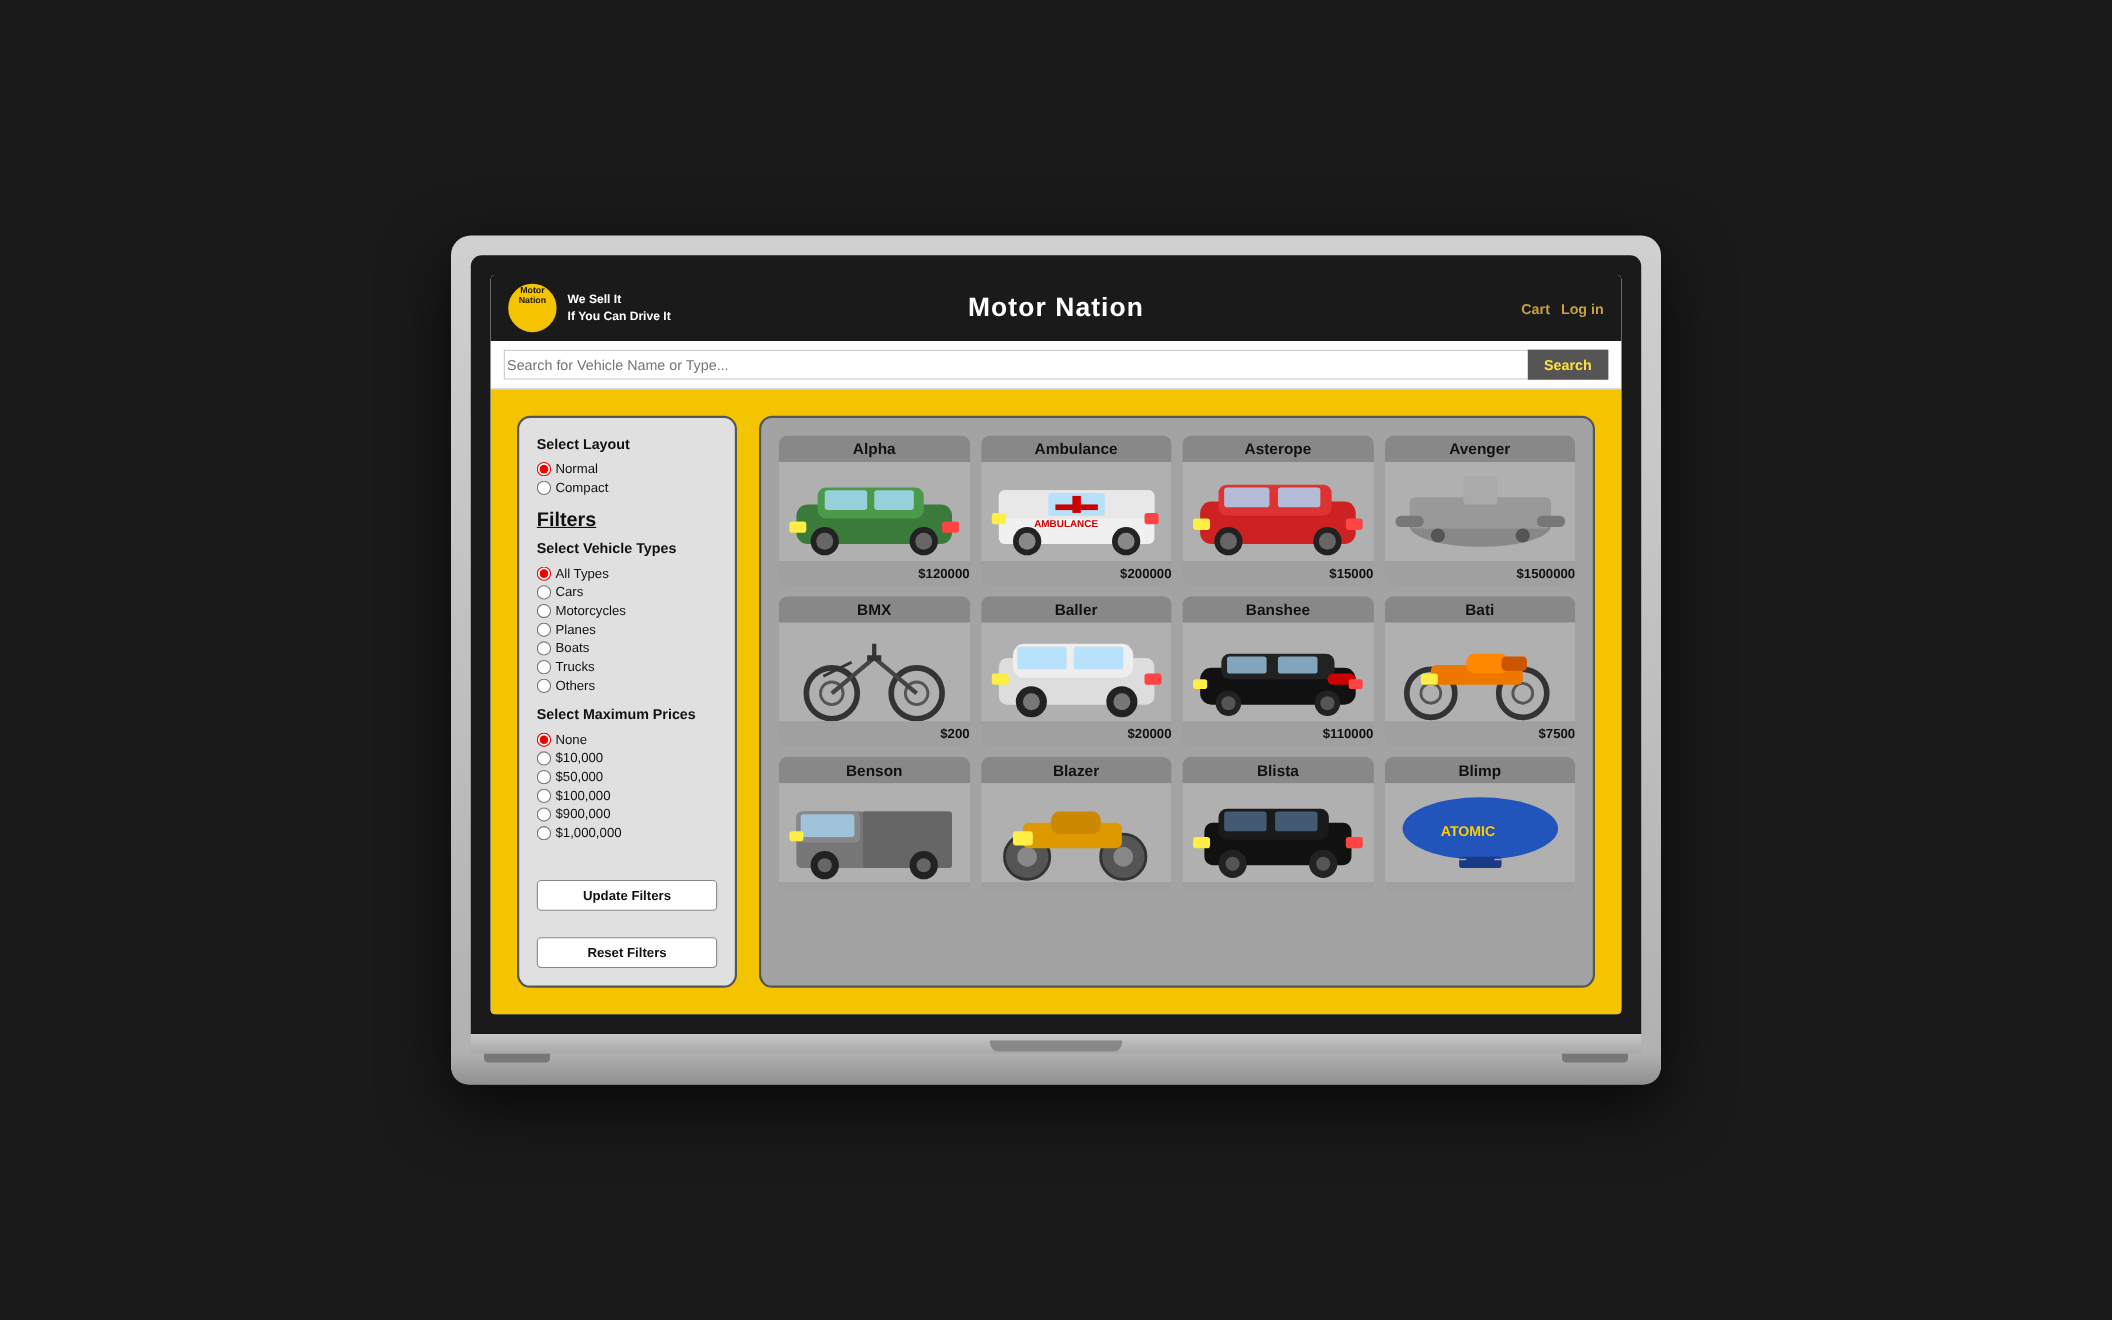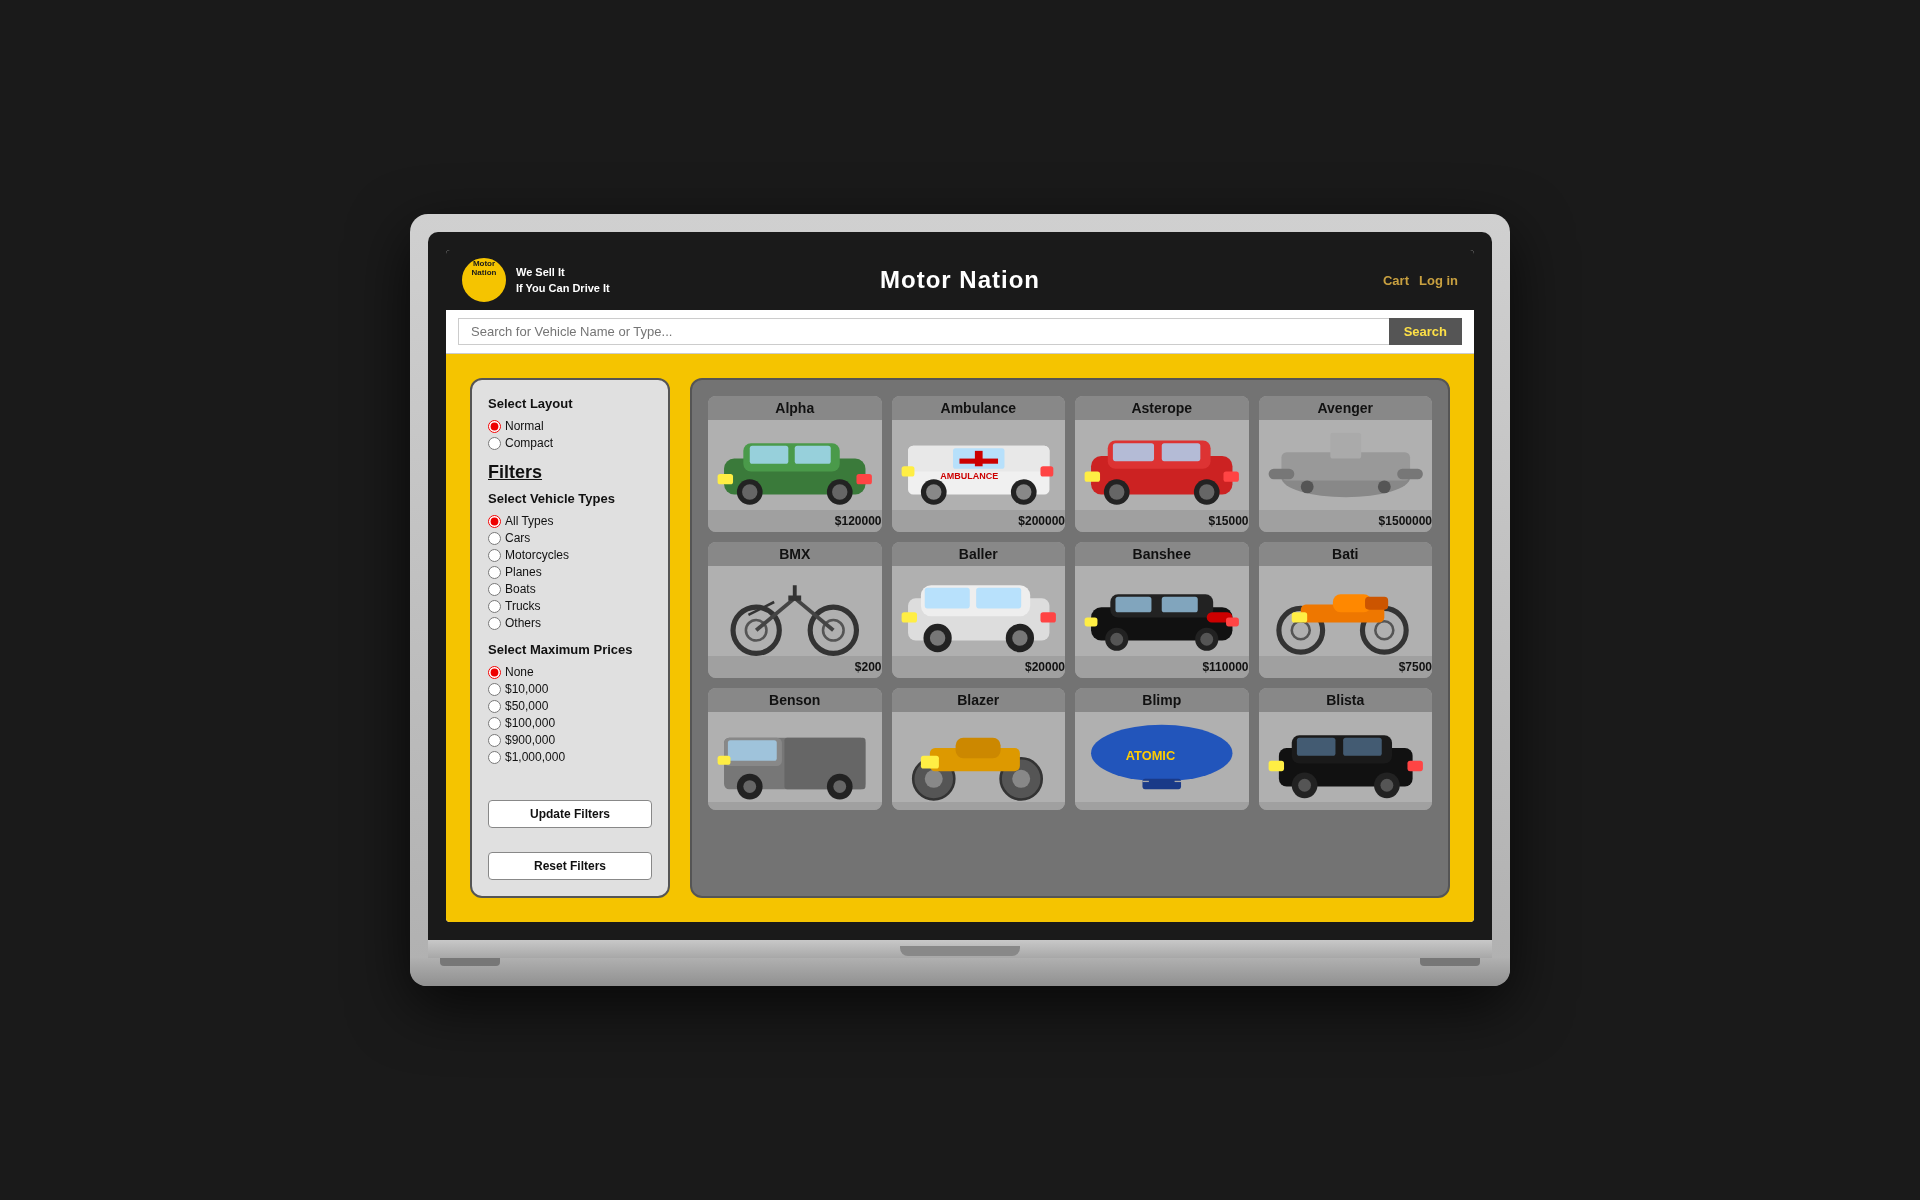--- a/index.html
+++ b/index.html
@@ -100,21 +100,21 @@
       background: #fff;
       padding: 8px 12px;
       display: flex;
       align-items: center;
       border-bottom: 1px solid #ccc;
     }
 
     .search-bar input {
       flex: 1;
       border: 1px solid #ccc;
-      padding: 5px 12px;
+      padding: 5px 2px;
       font-size: 13px;
       outline: none;
       border-right: none;
     }
 
     .search-bar button {
       background: #555;
       color: #fde047;
       border: 1px solid #555;
       padding: 5px 14px;
@@ -187,21 +187,21 @@
       font-size: 12px;
       font-weight: bold;
       cursor: pointer;
       margin-top: 24px;
       color: #111;
     }
 
     
     .vehicle-grid-container {
       flex: 1;
-      background: #737373;
+      background: #a3a3a3;
       border-radius: 12px;
       border: 2px solid #555;
       padding: 16px;
     }
 
     .vehicle-grid {
       display: grid;
       grid-template-columns: repeat(4, 1fr);
       gap: 10px;
     }
@@ -566,50 +566,50 @@
     <circle cx="93" cy="52" r="16" fill="#555" stroke="#333" stroke-width="2"></circle>
     <circle cx="93" cy="52" r="7" fill="#888"></circle>
     <rect x="22" y="28" width="70" height="18" rx="4" fill="#dd9900"></rect>
     <rect x="42" y="20" width="35" height="16" rx="6" fill="#cc8800"></rect>
     <rect x="15" y="34" width="14" height="10" rx="2" fill="#ffee44"></rect>
   </svg>
                 </div>
                 <div class="vehicle-card-price"></div>
               </div>
               <div class="vehicle-card">
-                <div class="vehicle-card-title">Blimp</div>
-                <div class="vehicle-card-image">
-                  <svg viewBox="0 0 120 70" xmlns="http://www.w3.org/2000/svg">
-    <ellipse cx="60" cy="32" rx="55" ry="22" fill="#2255bb"></ellipse>
-    <text x="32" y="37" font-size="10" fill="#ffcc00" font-weight="bold">ATOMIC</text>
-    <rect x="45" y="52" width="30" height="8" rx="2" fill="#1a3a88"></rect>
-    <line x1="50" y1="54" x2="45" y2="54" stroke="#aaa" stroke-width="1"></line>
-    <line x1="70" y1="54" x2="75" y2="54" stroke="#aaa" stroke-width="1"></line>
-  </svg>
-                </div>
-                <div class="vehicle-card-price"></div>
-              </div>
-              <div class="vehicle-card">
                 <div class="vehicle-card-title">Blista</div>
                 <div class="vehicle-card-image">
                   <svg viewBox="0 0 120 70" xmlns="http://www.w3.org/2000/svg">
     <rect x="8" y="28" width="104" height="30" rx="6" fill="#111"></rect>
     <rect x="18" y="18" width="78" height="22" rx="6" fill="#1a1a1a"></rect>
     <rect x="22" y="20" width="30" height="14" rx="2" fill="#557799" opacity="0.7"></rect>
     <rect x="58" y="20" width="30" height="14" rx="2" fill="#557799" opacity="0.7"></rect>
     <circle cx="28" cy="57" r="10" fill="#222"></circle>
     <circle cx="28" cy="57" r="5" fill="#555"></circle>
     <circle cx="92" cy="57" r="10" fill="#222"></circle>
     <circle cx="92" cy="57" r="5" fill="#555"></circle>
     <rect x="0" y="38" width="12" height="8" rx="2" fill="#ffee44"></rect>
     <rect x="108" y="38" width="12" height="8" rx="2" fill="#ff4444"></rect>
   </svg>
                 </div>
                 <div class="vehicle-card-price"></div>
               </div>
+              <div class="vehicle-card">
+                <div class="vehicle-card-title">Blimp</div>
+                <div class="vehicle-card-image">
+                  <svg viewBox="0 0 120 70" xmlns="http://www.w3.org/2000/svg">
+    <ellipse cx="60" cy="32" rx="55" ry="22" fill="#2255bb"></ellipse>
+    <text x="32" y="37" font-size="10" fill="#ffcc00" font-weight="bold">ATOMIC</text>
+    <rect x="45" y="52" width="30" height="8" rx="2" fill="#1a3a88"></rect>
+    <line x1="50" y1="54" x2="45" y2="54" stroke="#aaa" stroke-width="1"></line>
+    <line x1="70" y1="54" x2="75" y2="54" stroke="#aaa" stroke-width="1"></line>
+  </svg>
+                </div>
+                <div class="vehicle-card-price"></div>
+              </div>
             </div>
         </div>
 
       </div>
 
     </div>
   </div>
 
   <div class="laptop-bottom">
     <div class="laptop-hinge"></div>

